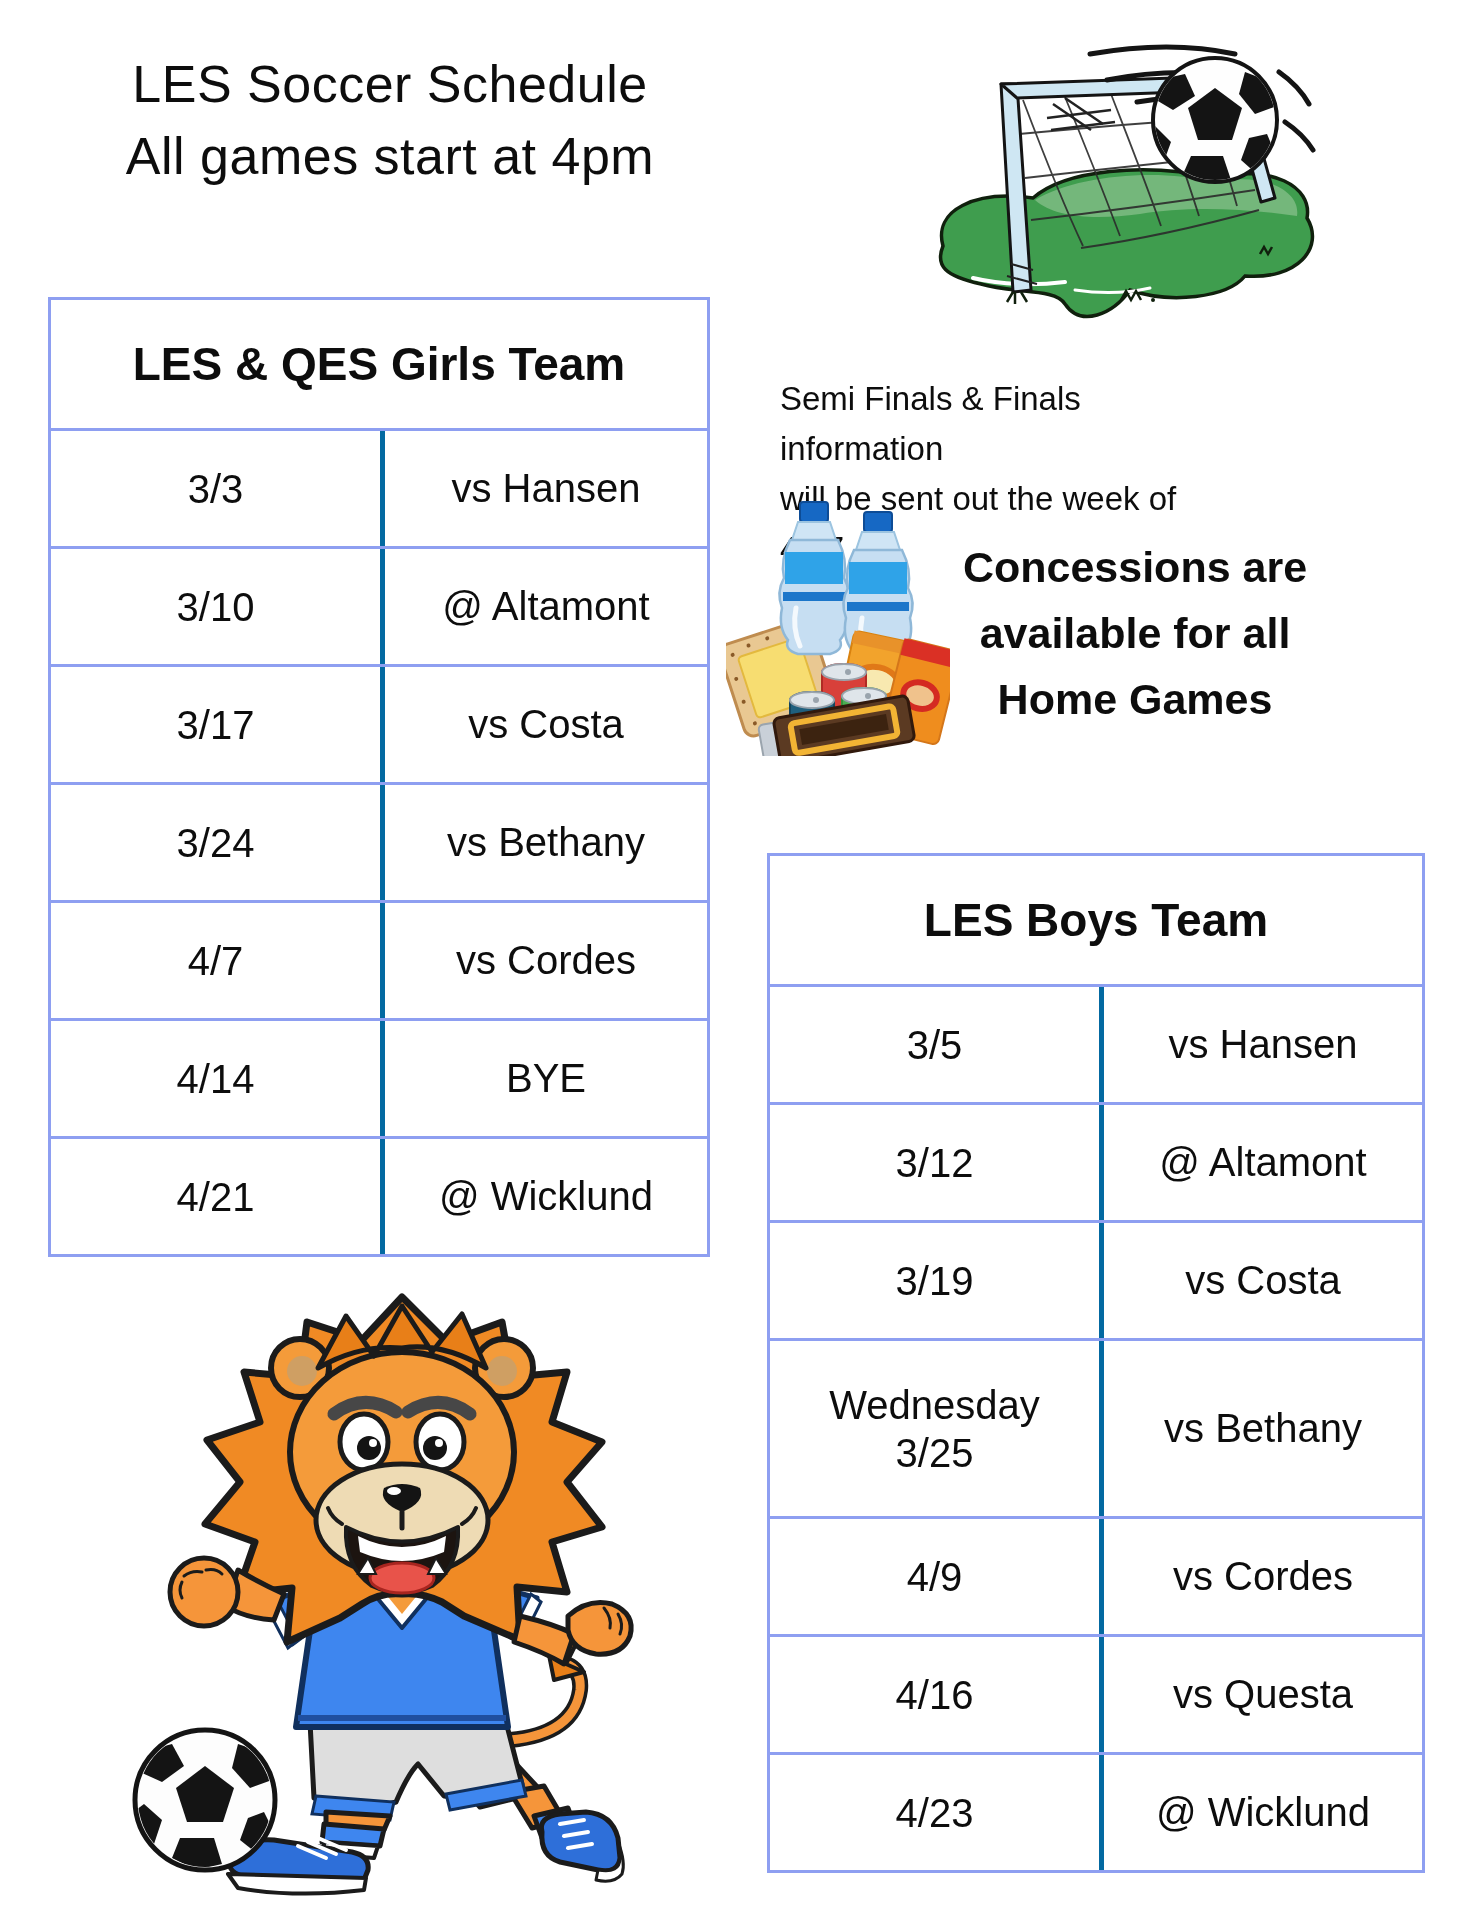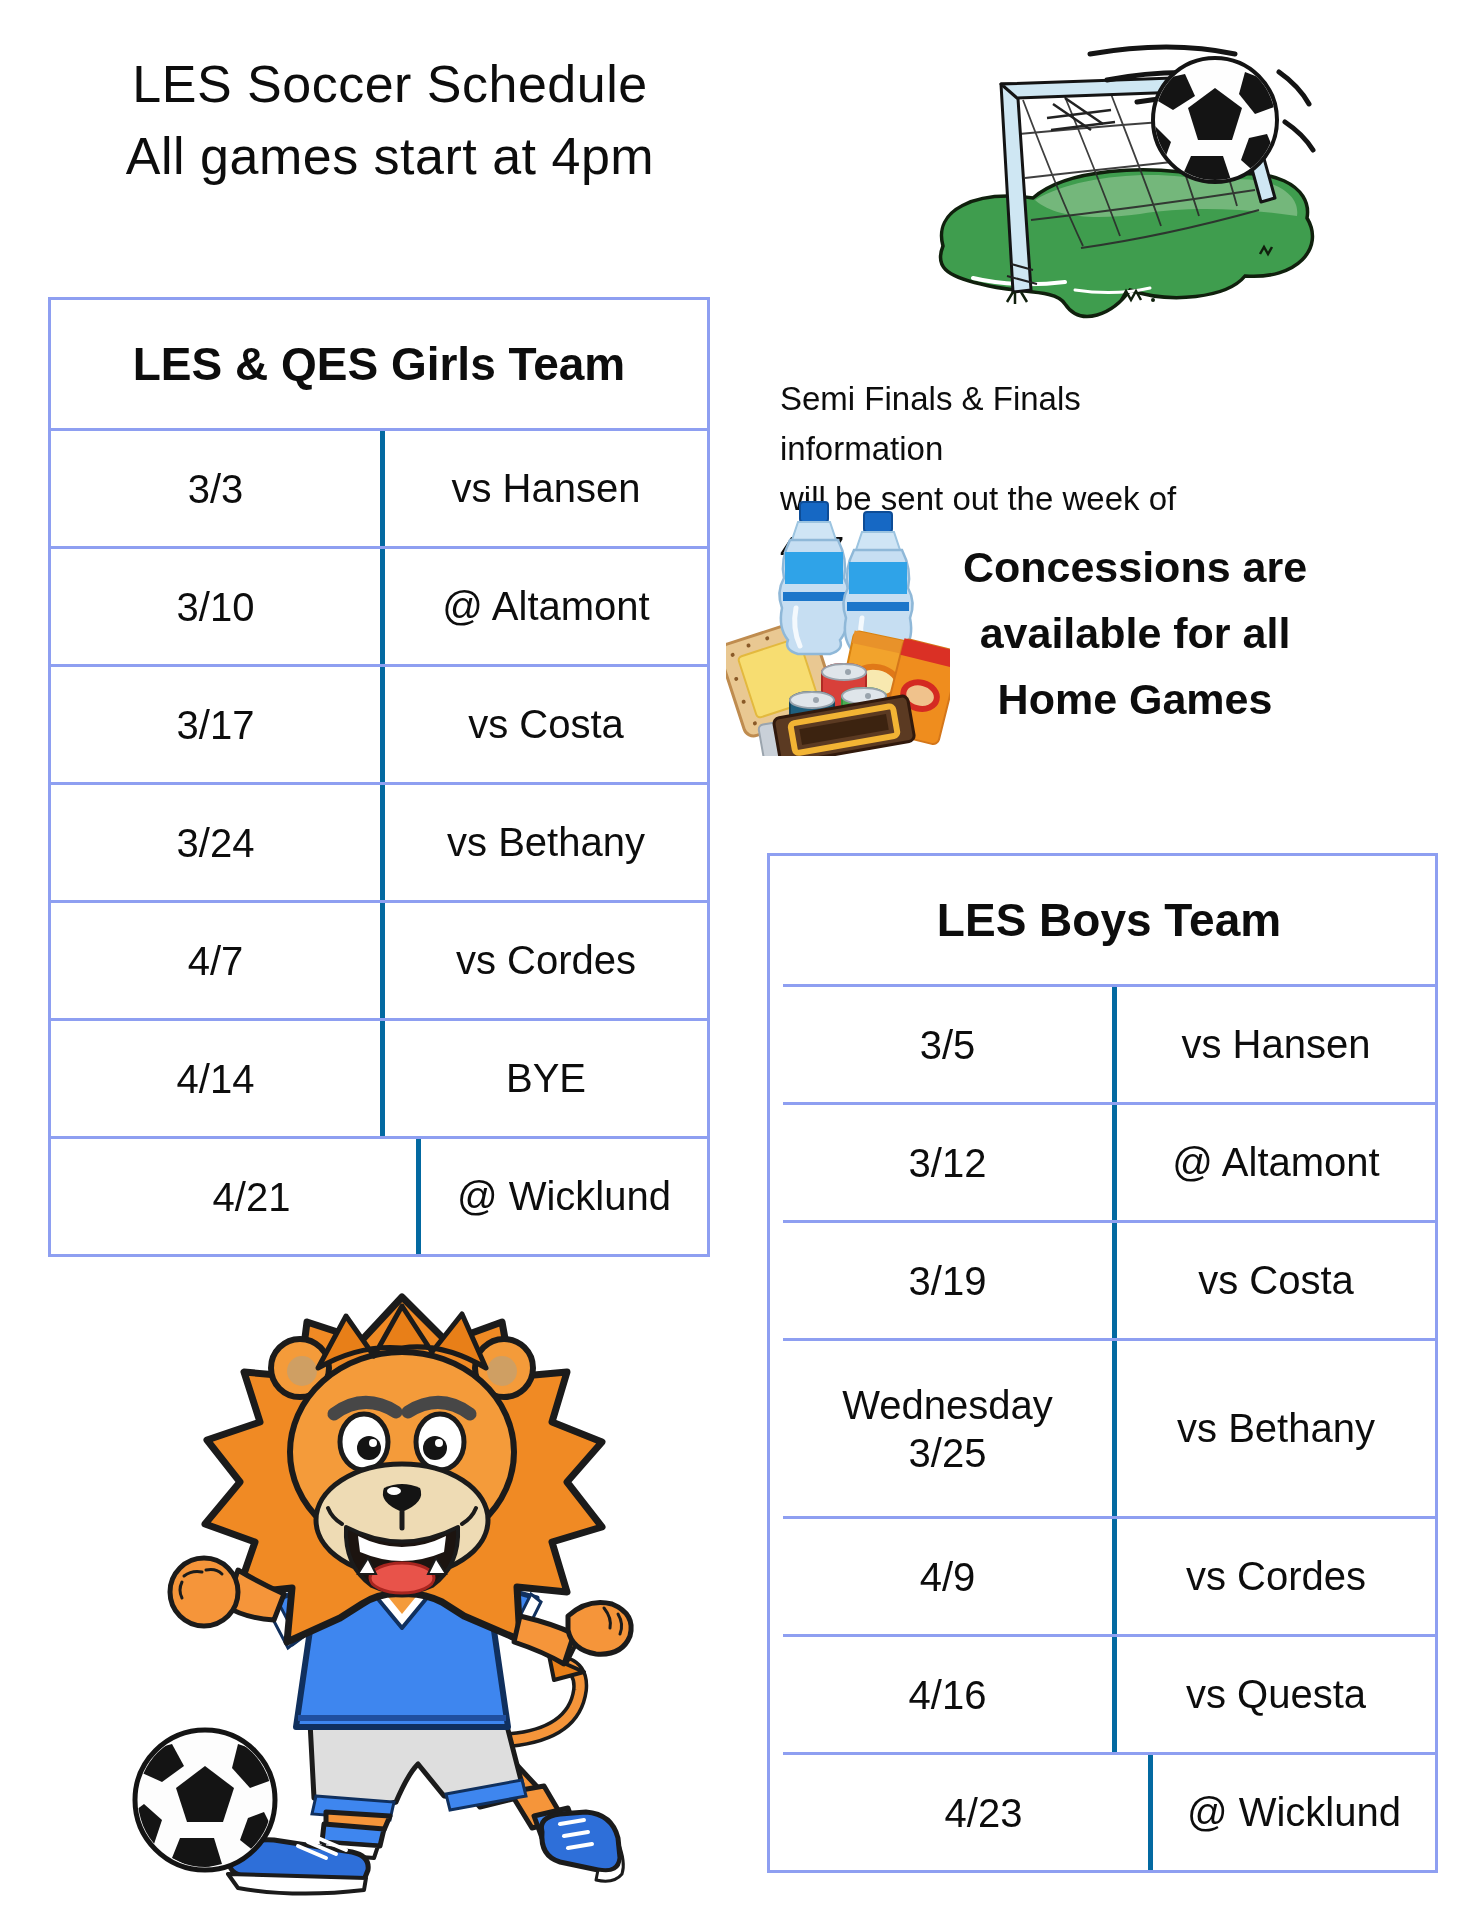--- a/index.html
+++ b/index.html
@@ -15,25 +15,25 @@
 
   
   .semifinals-note{left:780px;top:374px;width:440px;
     font-size:33px;line-height:50px;}
   .concessions-note{left:950px;top:534px;width:370px;text-align:center;
     font-size:43px;line-height:66px;font-weight:700;}
 
   
   .sched-table{background:#ffffff;border:3px solid #8e9ff1;}
   .girls-table{left:48px;top:297px;width:656px;}
-  .boys-table{left:767px;top:853px;width:652px;padding-left:13px;}
+  .boys-table{left:767px;top:853px;width:652px;}
   .t-header{height:128px;display:flex;align-items:center;justify-content:center;
     border-bottom:3px solid #8e9ff1;font-weight:700;font-size:46px;text-align:center;}
   .t-row{display:grid;grid-template-columns:334px 1fr;border-bottom:3px solid #8e9ff1;}
-  .t-row:last-child{border-bottom:none;margin-left:36px;}
+  .t-row:last-child{border-bottom:none;}
   .t-row{height:115px;}
   .t-row.tall{height:175px;}
   .t-cell{display:flex;align-items:center;justify-content:center;
     font-size:40px;text-align:center;}
   .t-cell.date{border-right:5px solid #0369a1;white-space:pre-line;line-height:48px;}
 
   svg{display:block;}
 </style>
 </head>
 <body>

